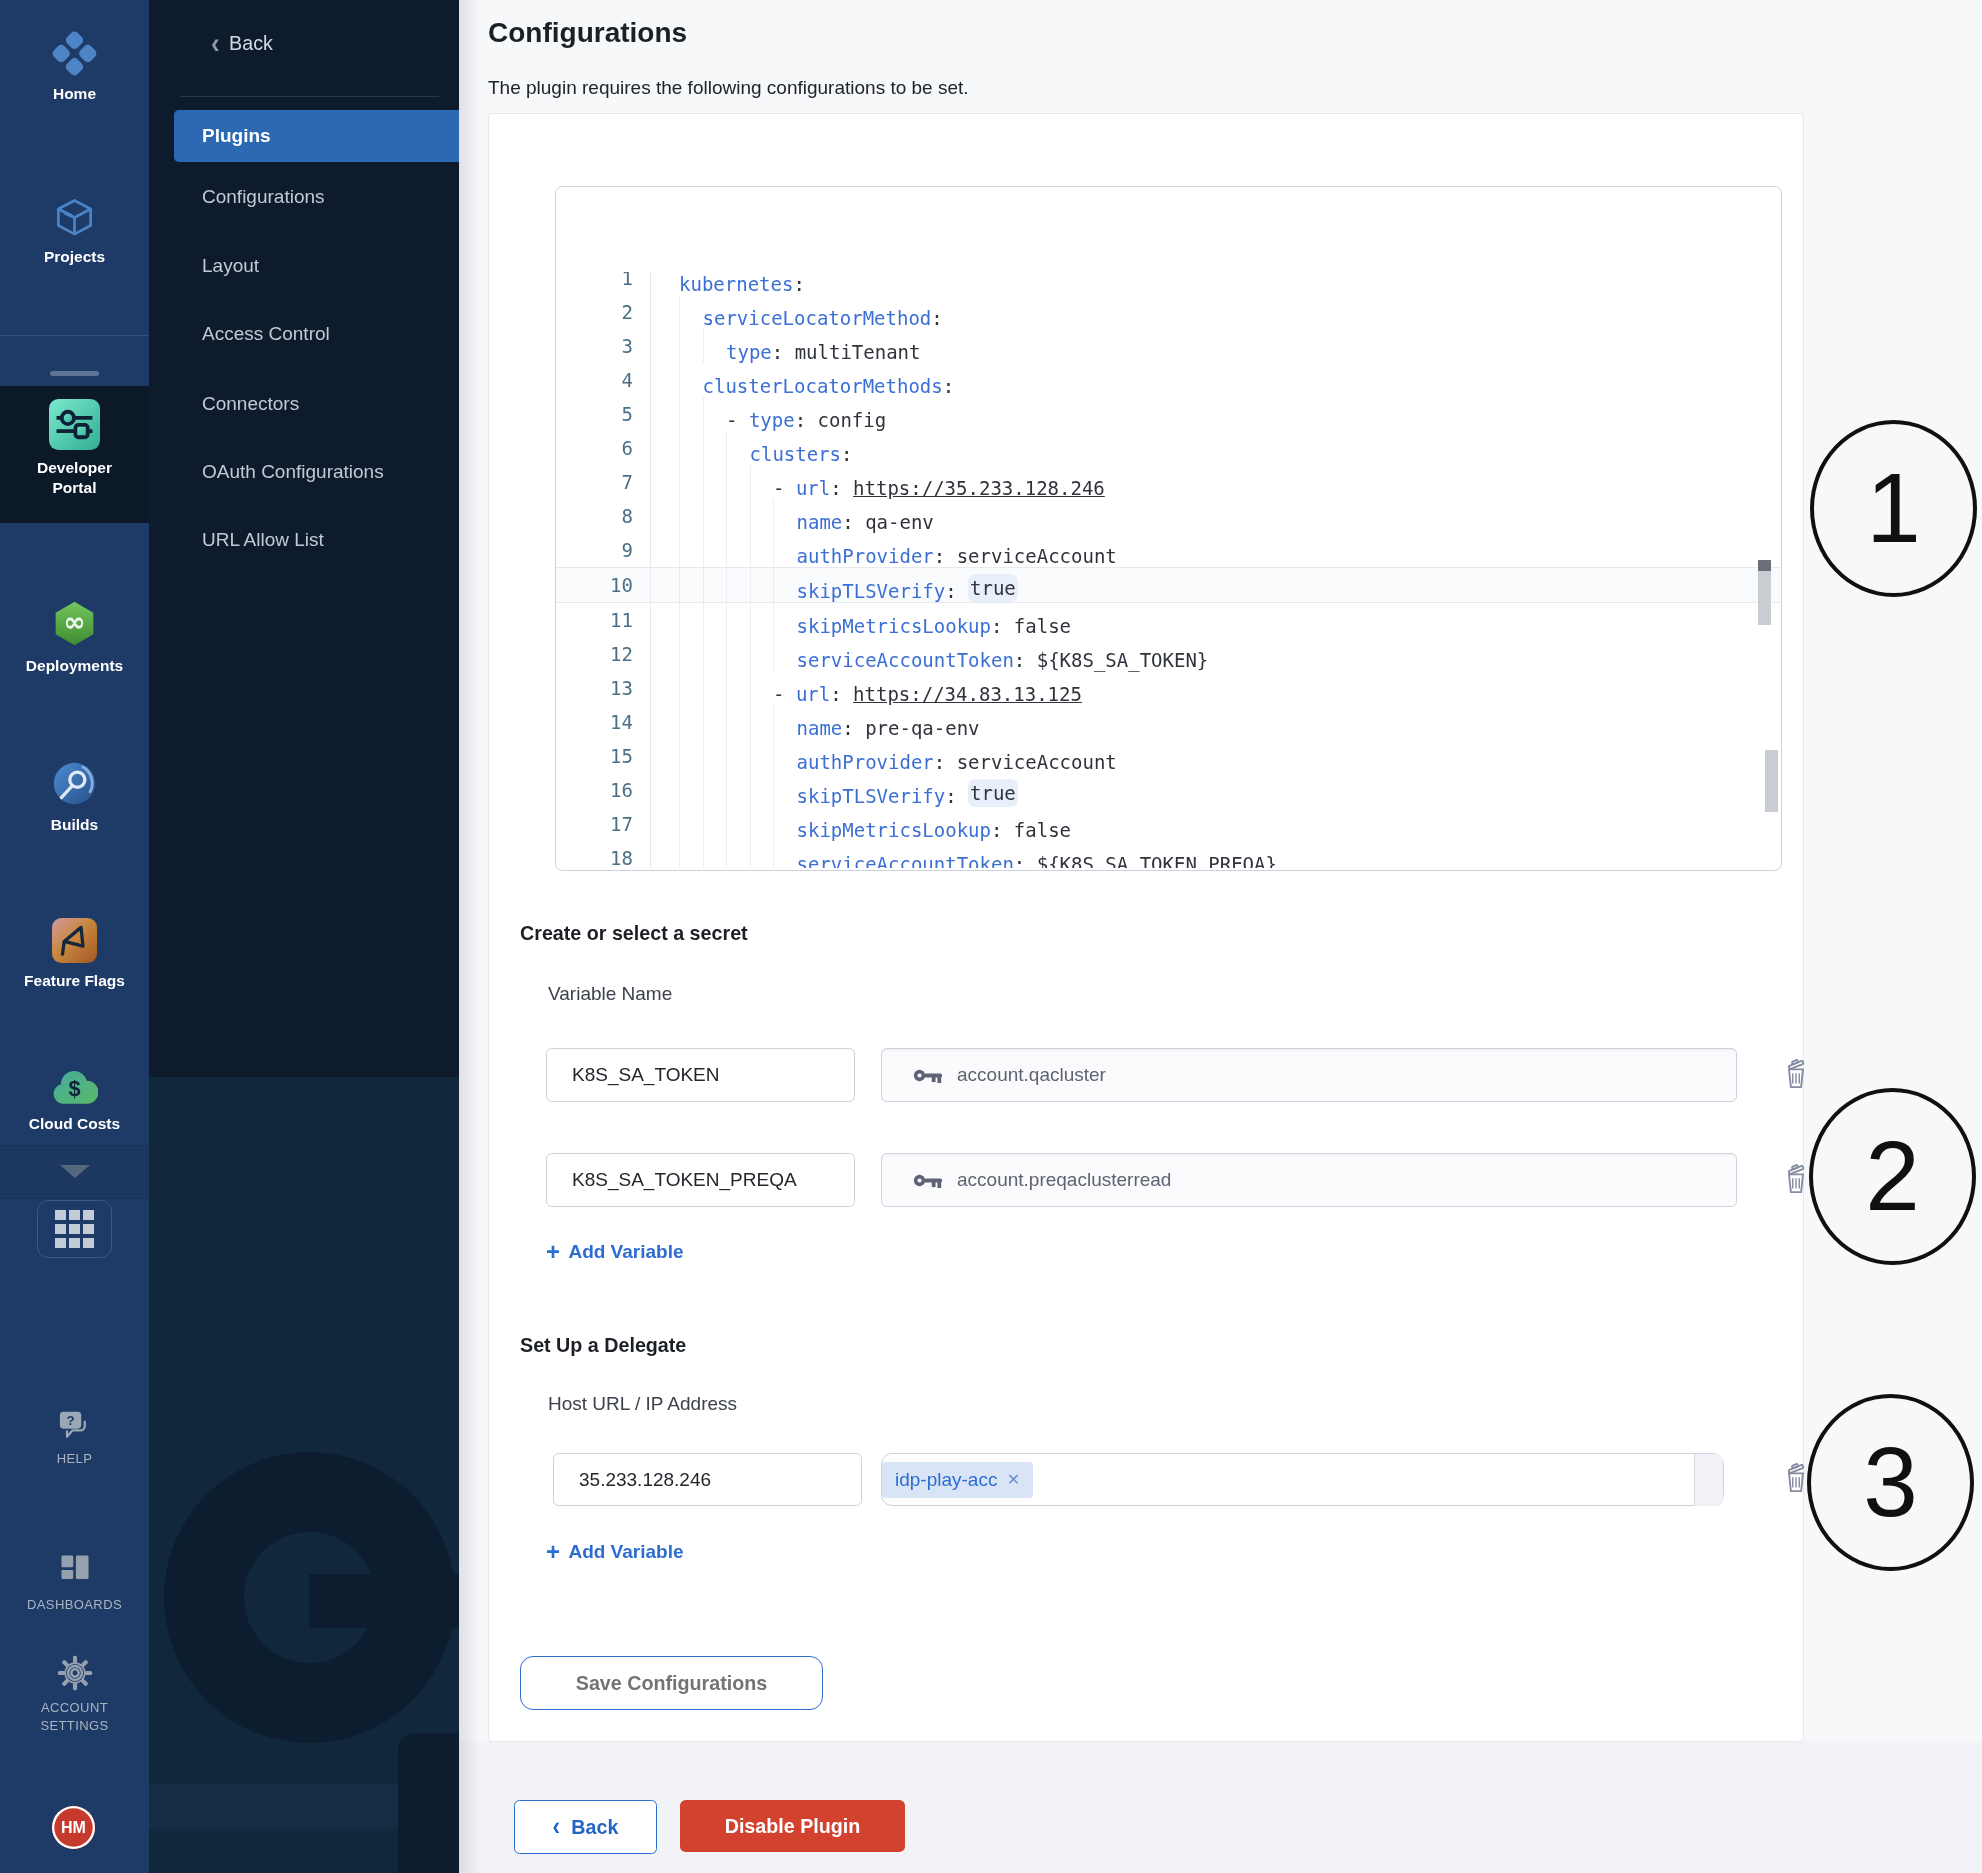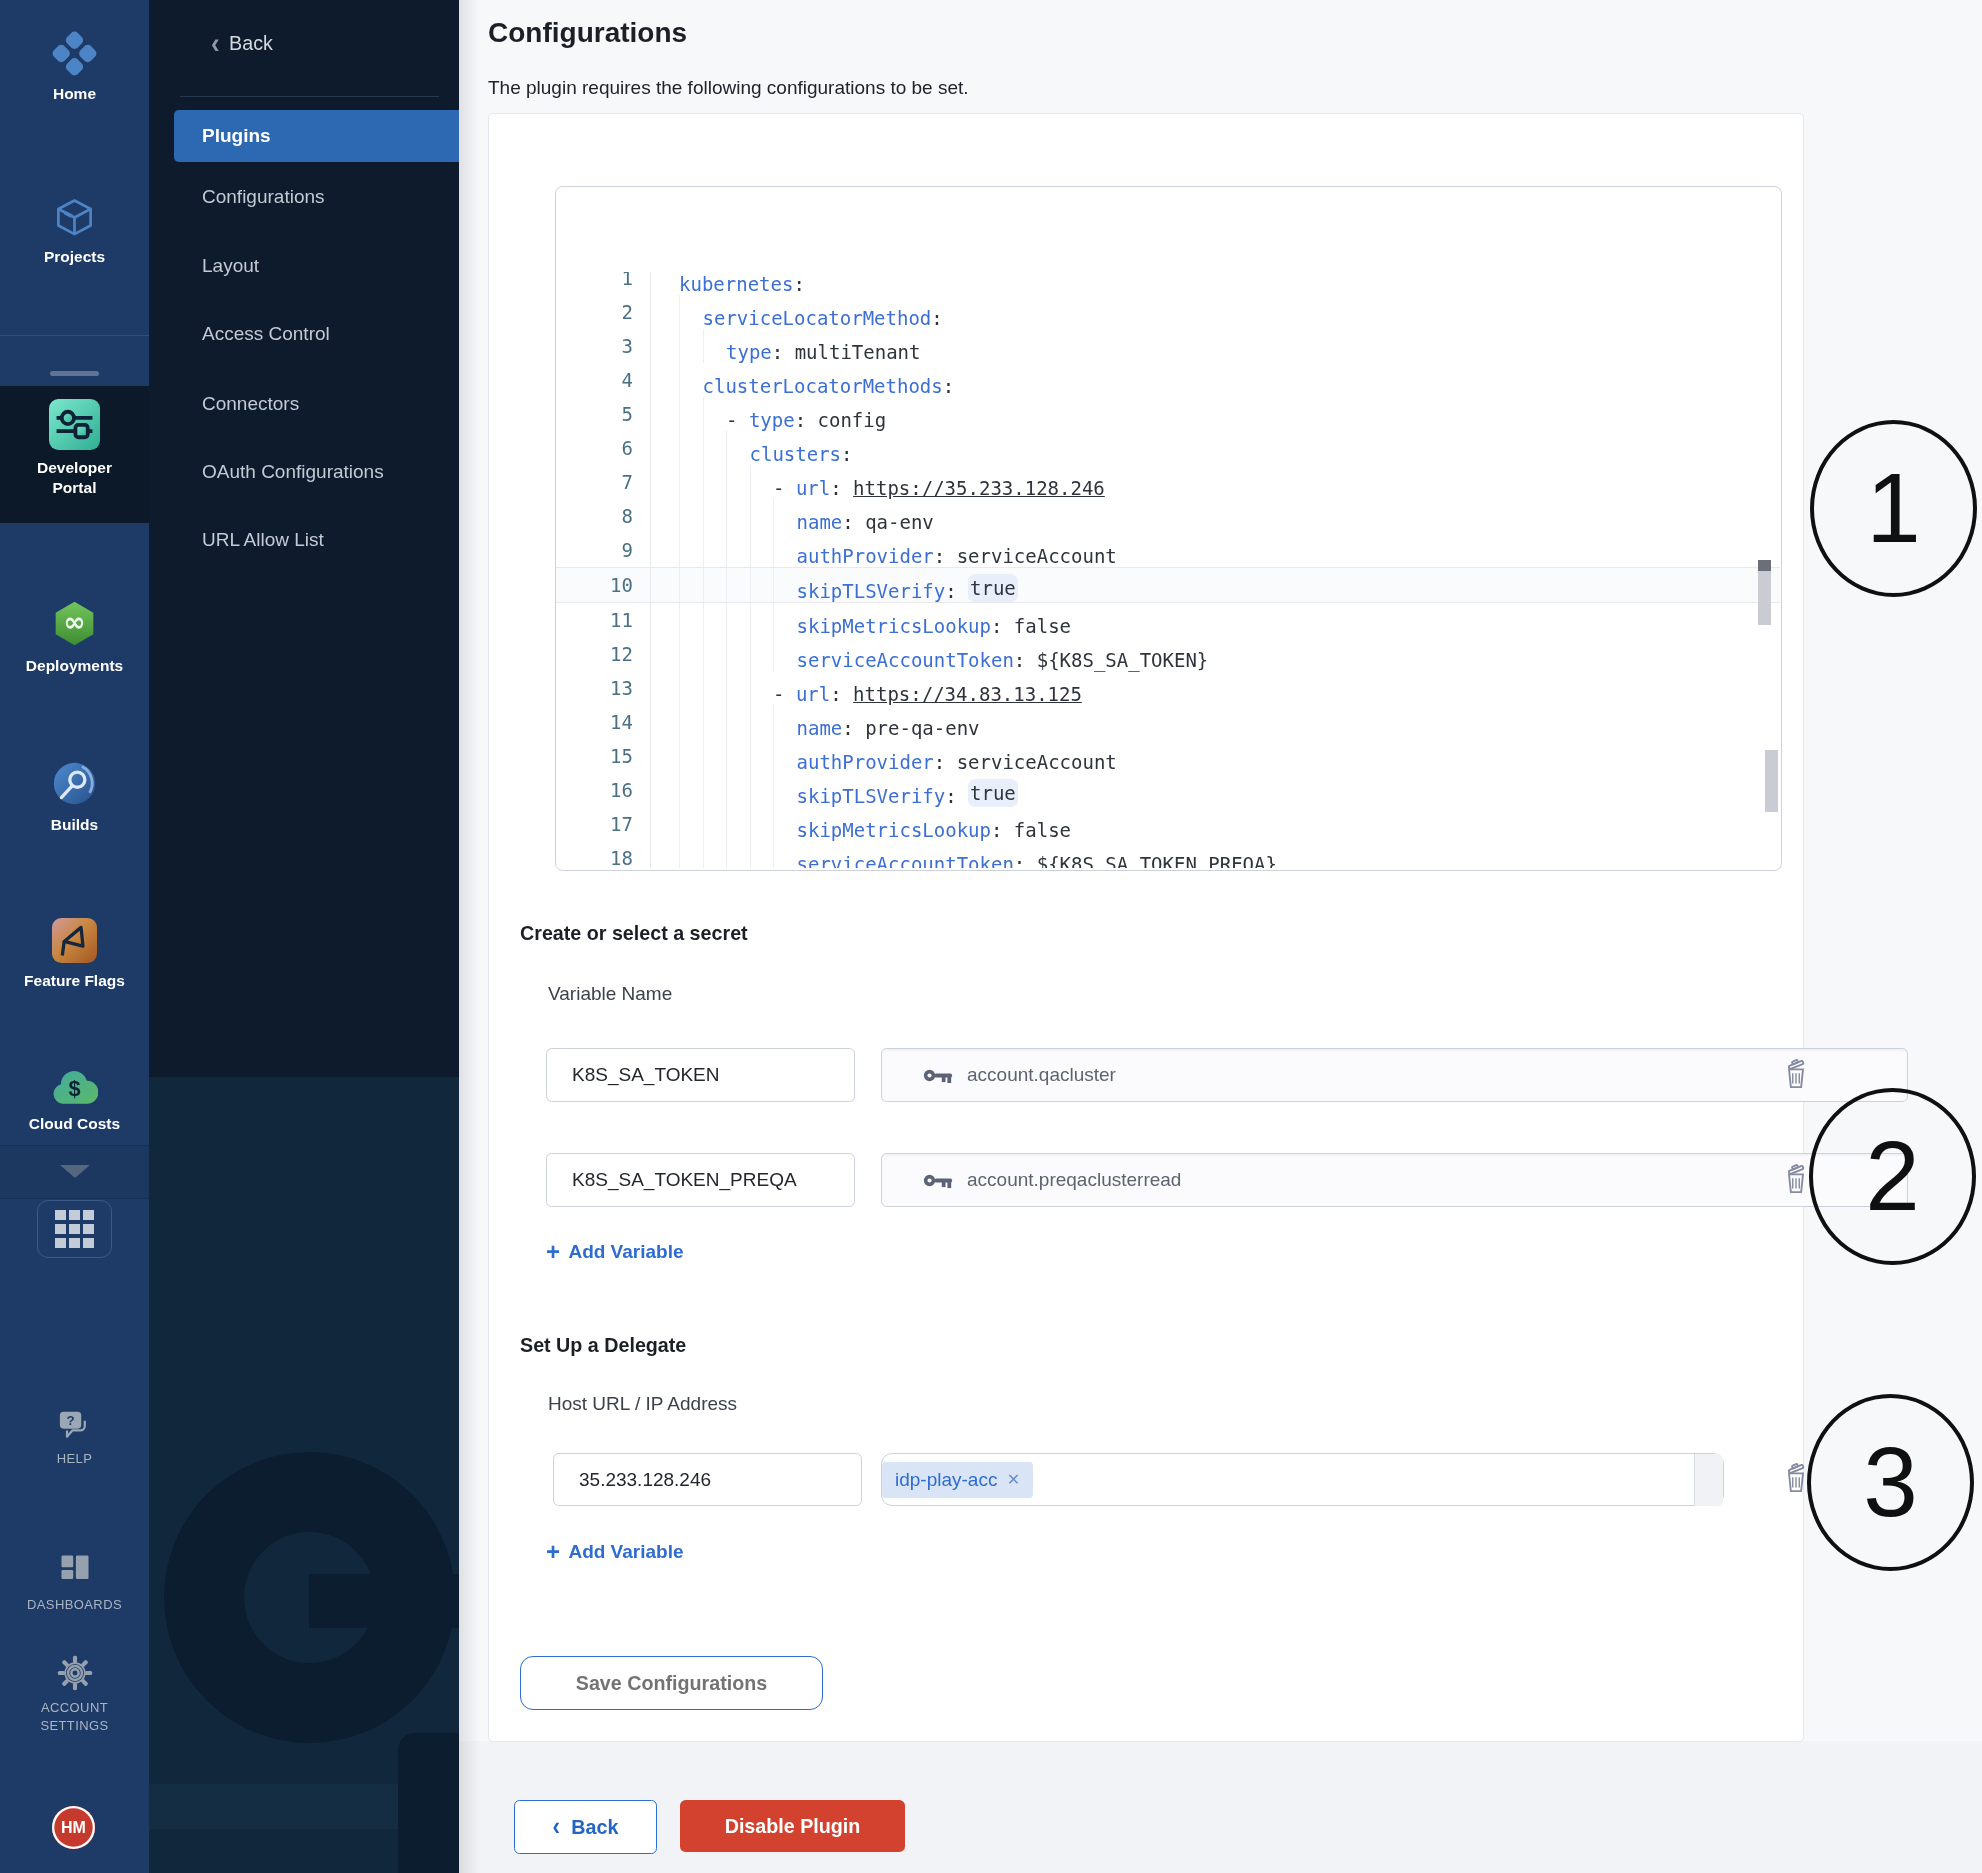--- a/index.html
+++ b/index.html
@@ -78,22 +78,22 @@
   .tk-hl{color:#2f333b;background:#e9effa;padding:2.8px 1.9px;border-radius:7px}
   .sb-dark{position:absolute;left:1202px;top:373px;width:13px;height:11.2px;background:#6b6f77;z-index:3}
   .sb-thumb1{position:absolute;left:1202px;top:384px;width:13px;height:54px;background:#c9ccd3;z-index:3}
   .sb-thumb2{position:absolute;left:1209px;top:563px;width:13px;height:62px;background:#c9ccd3;z-index:3}
 
   
   .section-heading{position:absolute;left:61px;font-size:19.7px;font-weight:bold;color:#1c2026}
   .field-label{position:absolute;left:89px;font-size:19px;color:#3c414c}
   .name-input{position:absolute;left:87px;width:309px;height:54px;background:#fff;border:0.9px solid #ccd1dc;border-radius:5.6px;
               display:flex;align-items:center;padding-left:25px;box-sizing:border-box;font-size:19px;color:#23262c}
-  .secret-input{position:absolute;left:422px;width:1027px;height:54px;background:#fbfbfd;border:0.9px solid #ccd1dc;border-radius:5.6px;
-                box-shadow:inset 0 1.9px 1.9px rgba(60,70,90,.05);display:flex;align-items:center;padding-left:40px;box-sizing:border-box;
+  .secret-input{position:absolute;left:422px;width:856px;height:54px;background:#fbfbfd;border:0.9px solid #ccd1dc;border-radius:5.6px;
+                box-shadow:inset 0 1.9px 1.9px rgba(60,70,90,.05);display:flex;align-items:center;padding-left:30px;box-sizing:border-box;
                 gap:13px;font-size:19px;color:#5d6370;cursor:pointer}
   .trash-btn{position:absolute;left:1323px;width:32px;height:36px;cursor:pointer}
   .add-link{position:absolute;left:87px;display:flex;align-items:center;gap:8.4px;color:#2d6cd0;cursor:pointer}
   .add-link .plus{font-size:24px;font-weight:bold;line-height:24px}
   .add-link .lbl{font-size:19px;font-weight:bold}
   .tag-input{position:absolute;left:422px;width:843px;height:53px;background:#fff;border:0.9px solid #ccd1dc;border-radius:11px;
              box-sizing:border-box;display:flex;align-items:center;}
   .tag-chip{background:#d9e5f7;border-radius:3.7px;height:36px;display:flex;align-items:center;gap:9.4px;padding:0 13px;
             font-size:19px;color:#2d6cd0}
   .tag-chip .x{color:#6a8fc9;font-size:16px;cursor:pointer}

